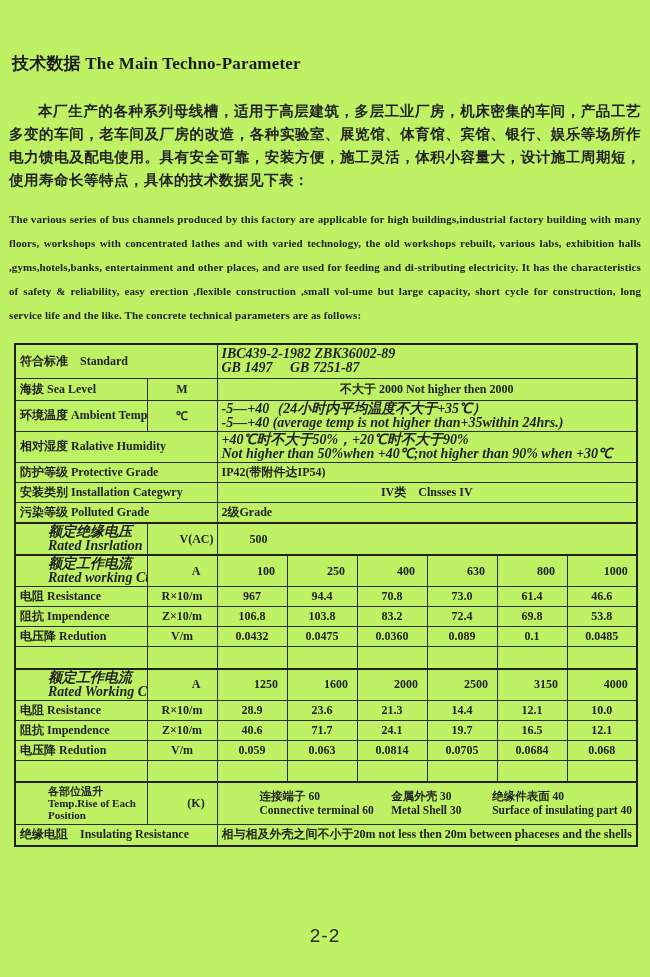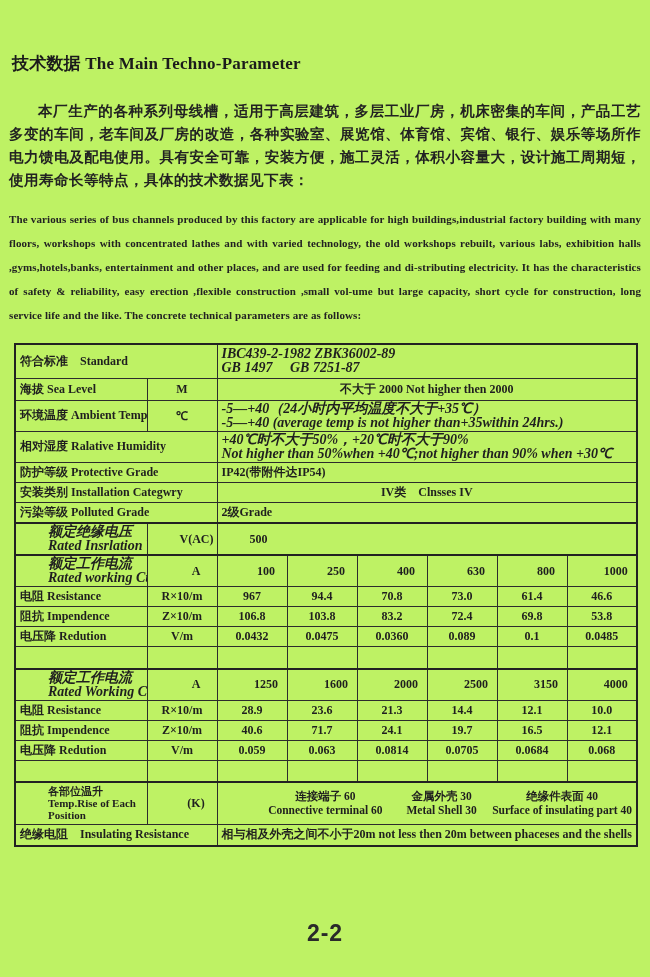--- a/index.html
+++ b/index.html
@@ -39,28 +39,28 @@
   .two-line{line-height:14px;font-size:14px;font-style:italic;}
   .two-line span{display:block;}
   .three-line{line-height:12px;font-size:11px;}
   .three-line span{display:block;}
   .ind-10{padding-left:10px;}
   .ind-30{padding-left:30px;}
   .ind-45{padding-left:45px;}
   .ind-55{padding-left:55px;}
   .temp-groups{display:flex;align-items:center;padding-left:10px;}
   .temp-groups .grp{line-height:14px;font-size:11.5px;}
-  .temp-groups .grp span{display:block;text-align:center;}
+  .temp-groups .grp span{display:block;}
   .grp1{width:172px;}
   .grp2{width:132px;}
   .grp3{flex:1;}
   .footer{
     position:absolute;left:0;right:0;bottom:30px;text-align:center;
-    font-family:"Liberation Sans",sans-serif;font-weight:bold;
-    font-size:23px;letter-spacing:1px;color:#2a2a2a;
+    font-family:"Liberation Sans",sans-serif;font-weight:normal;
+    font-size:19px;letter-spacing:1px;color:#2a2a2a;
   }
 </style>
 </head>
 <body>
 
 <div class="page">
 
   <h1 class="doc-title">技术数据 The Main Techno-Parameter</h1>
 
   <p class="para para-cn">本厂生产的各种系列母线槽，适用于高层建筑，多层工业厂房，机床密集的车间，产品工艺多变的车间，老车间及厂房的改造，各种实验室、展览馆、体育馆、宾馆、银行、娱乐等场所作电力馈电及配电使用。具有安全可靠，安装方便，施工灵活，体积小容量大，设计施工周期短，使用寿命长等特点，具体的技术数据见下表：</p>

